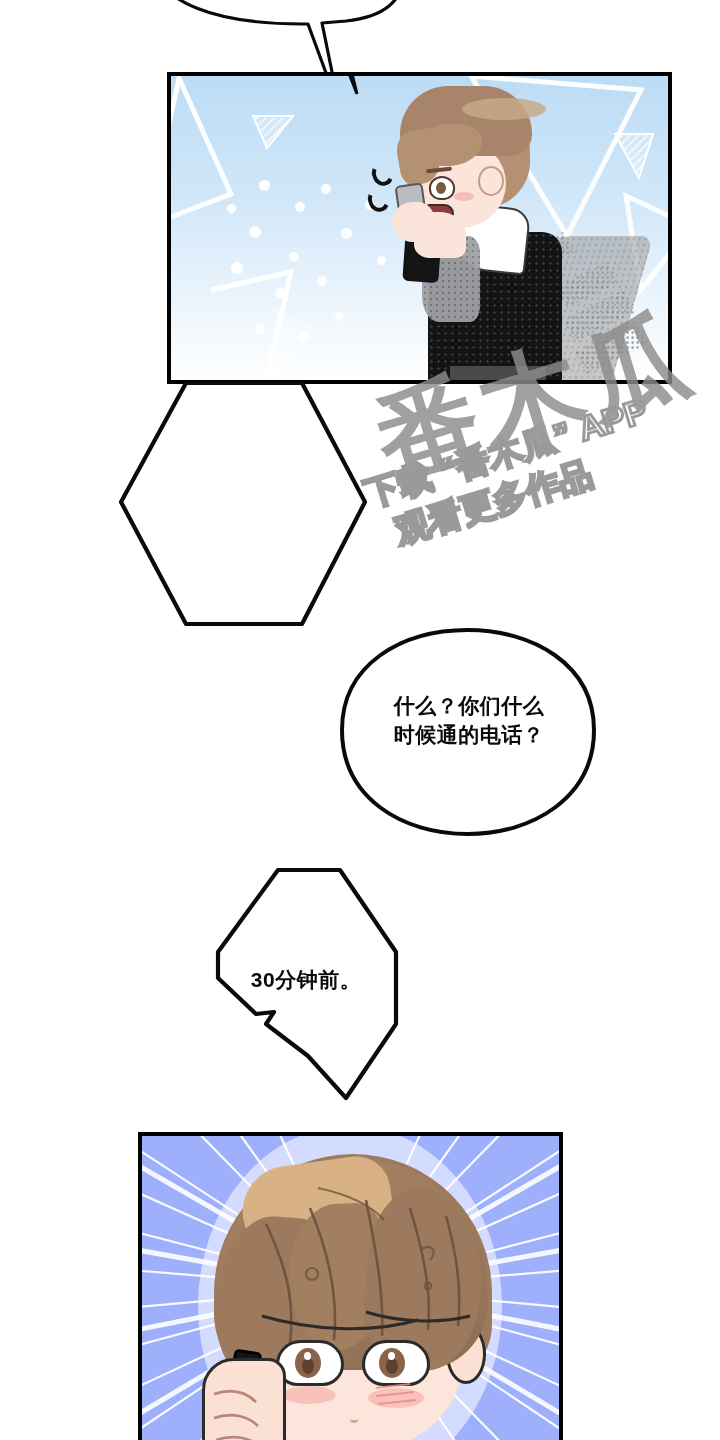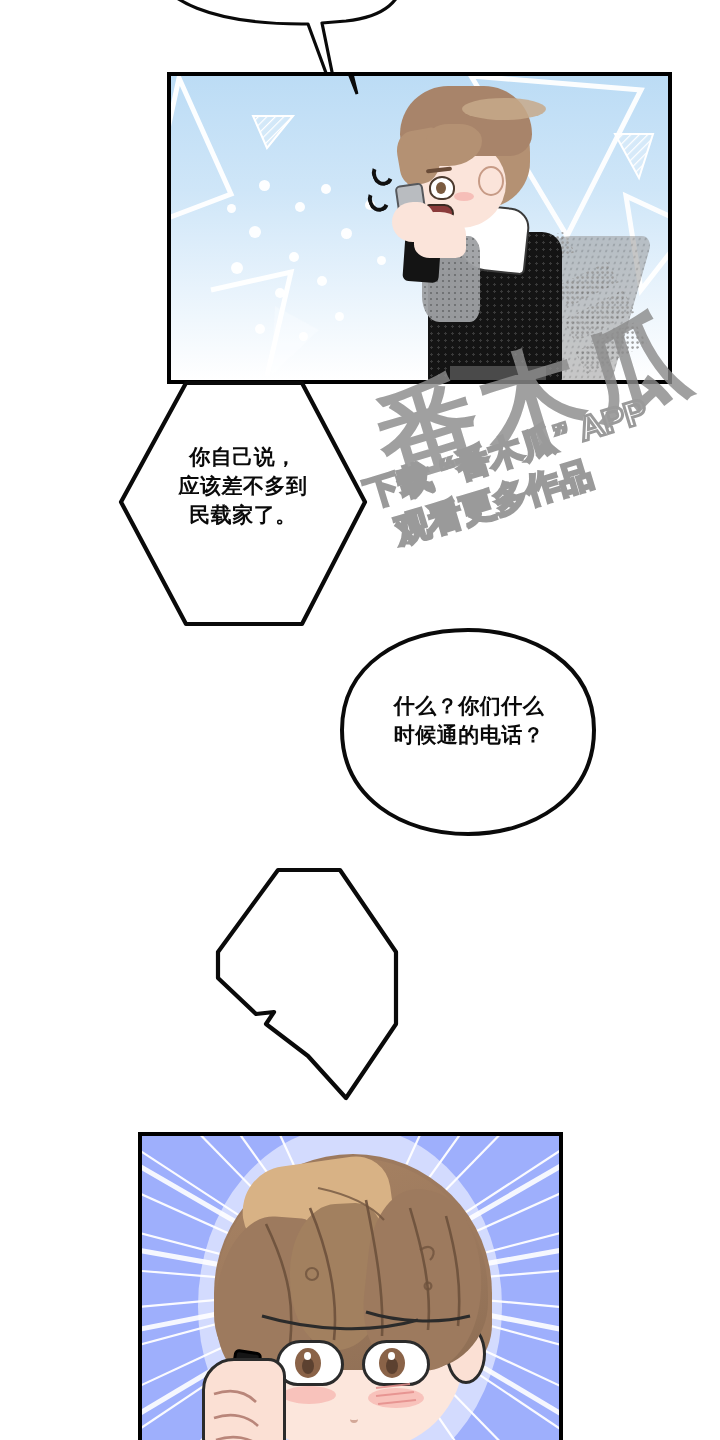--- a/index.html
+++ b/index.html
@@ -378,38 +378,36 @@
     </div>
 
     <svg width="497" height="304" viewBox="0 0 497 304" style="position:absolute;left:0;top:0;">
       <path d="M158,-54 L186,18 L168,-56 Z" fill="#ffffff" stroke="#0a0a0a" stroke-width="3"></path>
     </svg>
   </div>
 
   <svg class="bubble-svg" style="left:112px; top:378px;" width="262" height="254" viewBox="0 0 262 254">
     <path d="M74,5 L190,5 L253,124 L190,246 L74,246 L9,124 Z" fill="#ffffff" stroke="#0a0a0a" stroke-width="4.2" stroke-linejoin="round"></path>
   </svg>
-  <div class="bubble-text" id="hex1-text">你自己说，
-应该差不多到
-民载家了。</div>
 
   <svg class="bubble-svg" style="left:336px; top:626px;" width="266" height="212" viewBox="0 0 266 212">
     <path d="M132,4
              C196,4 258,38 258,104
              C258,172 196,208 132,208
              C66,208 6,172 6,104
              C6,38 66,4 132,4 Z" fill="#ffffff" stroke="#0a0a0a" stroke-width="4" stroke-linejoin="round"></path>
   </svg>
   <div class="bubble-text" id="ell1-text">什么？你们什么
 时候通的电话？</div>
 
   <svg class="bubble-svg" style="left:212px; top:866px;" width="190" height="238" viewBox="0 0 190 238">
     <path d="M66,4 L128,4 L184,86 L184,158 L134,232 L96,190
              L54,158 L62,146 L44,148 L6,112 L6,86 Z" fill="#ffffff" stroke="#0a0a0a" stroke-width="4.2" stroke-linejoin="round"></path>
   </svg>
+  <div class="bubble-text" id="hex2-text">30分钟前。</div>
 
   <div class="panel" id="panel-two">
 
     <svg id="p2-burst" viewBox="0 0 417 300" preserveAspectRatio="none">
       <g stroke="#ffffff" stroke-width="2.2" opacity="0.95">
         <line x1="208" y1="150" x2="-40" y2="-10"></line>
         <line x1="208" y1="150" x2="-40" y2="40"></line>
         <line x1="208" y1="150" x2="-40" y2="86"></line>
         <line x1="208" y1="150" x2="-40" y2="130"></line>
         <line x1="208" y1="150" x2="-40" y2="172"></line>

